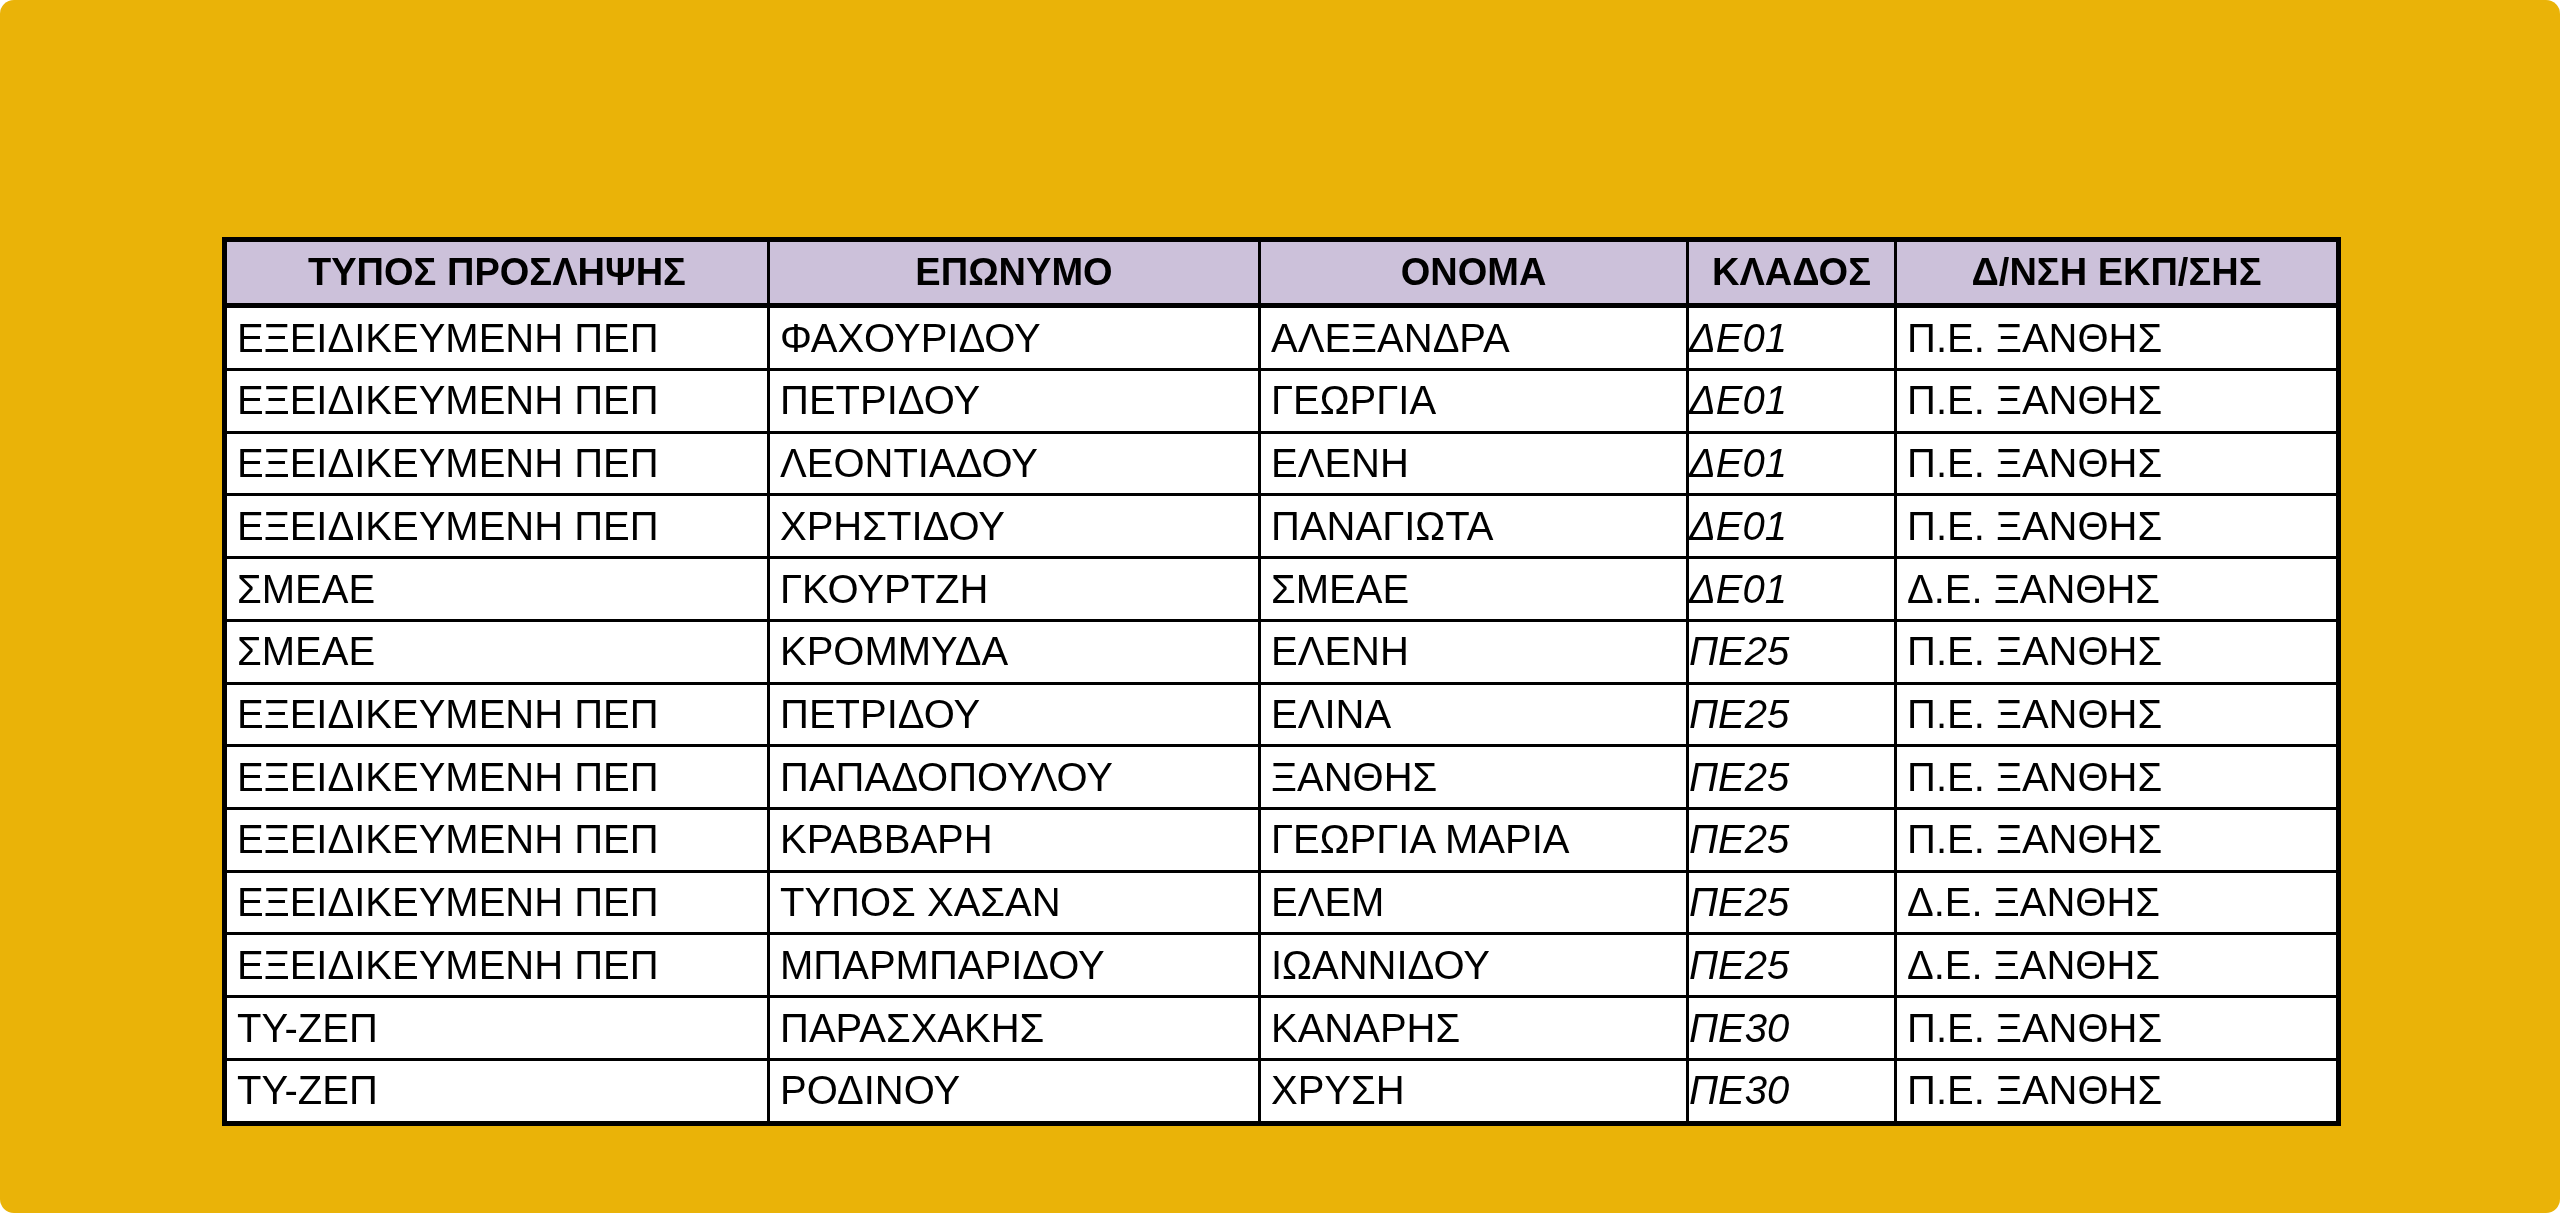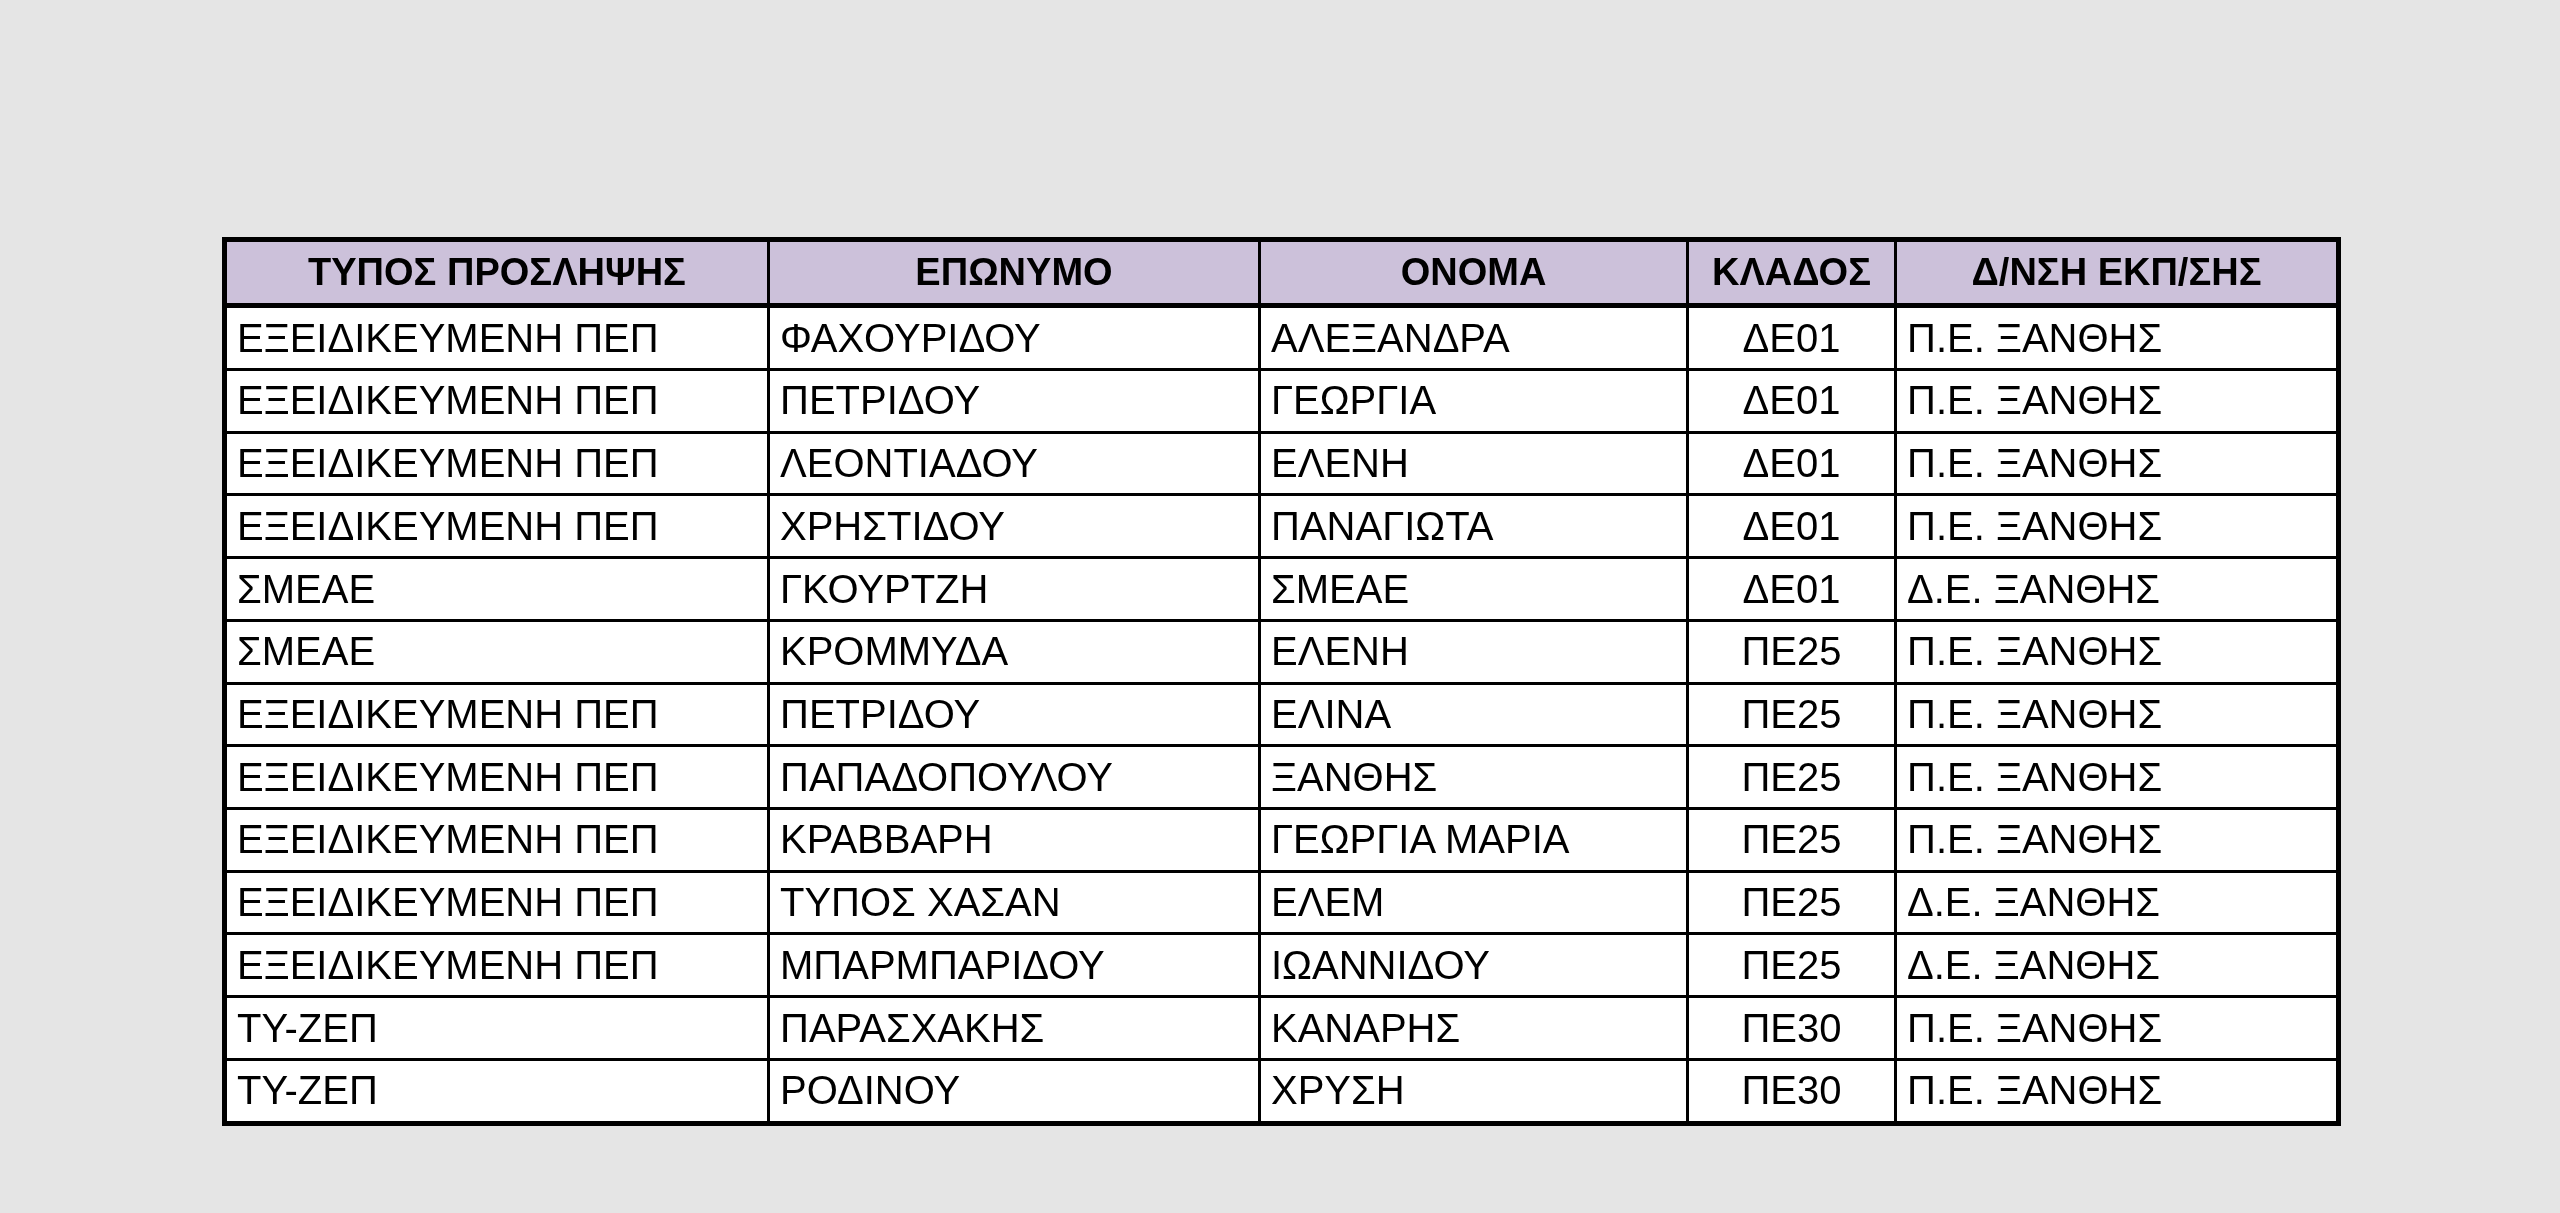--- a/index.html
+++ b/index.html
@@ -10,21 +10,22 @@
   body {
     width: 2560px;
     height: 1213px;
     font-family: "Liberation Sans", sans-serif;
     position: relative;
     overflow: hidden;
   }
   .page {
     position: absolute;
     inset: 0;
-    background: #e5e5e5;
+    background: #eab308;
+    border-radius: 14px;
   }
   table.hires {
     position: absolute;
     left: 222px;
     top: 237px;
     width: 2114px;
     height: 889px;
     border-collapse: collapse;
     table-layout: fixed;
     background: #ffffff;
@@ -46,22 +47,23 @@
     border-bottom: 5px solid #000000;
     padding: 0 6px;
   }
   table.hires tbody td {
     font-size: 40px;
     font-weight: normal;
     text-align: left;
     padding: 0 4px 0 10px;
   }
   table.hires tbody td.center {
-    text-align: center;
+    text-align: left;
     padding: 0;
+    font-style: italic;
   }
 </style>
 </head>
 <body>
 
 <div class="page">
   <table class="hires">
     <colgroup>
       <col style="width: 544px">
       <col style="width: 491px">

